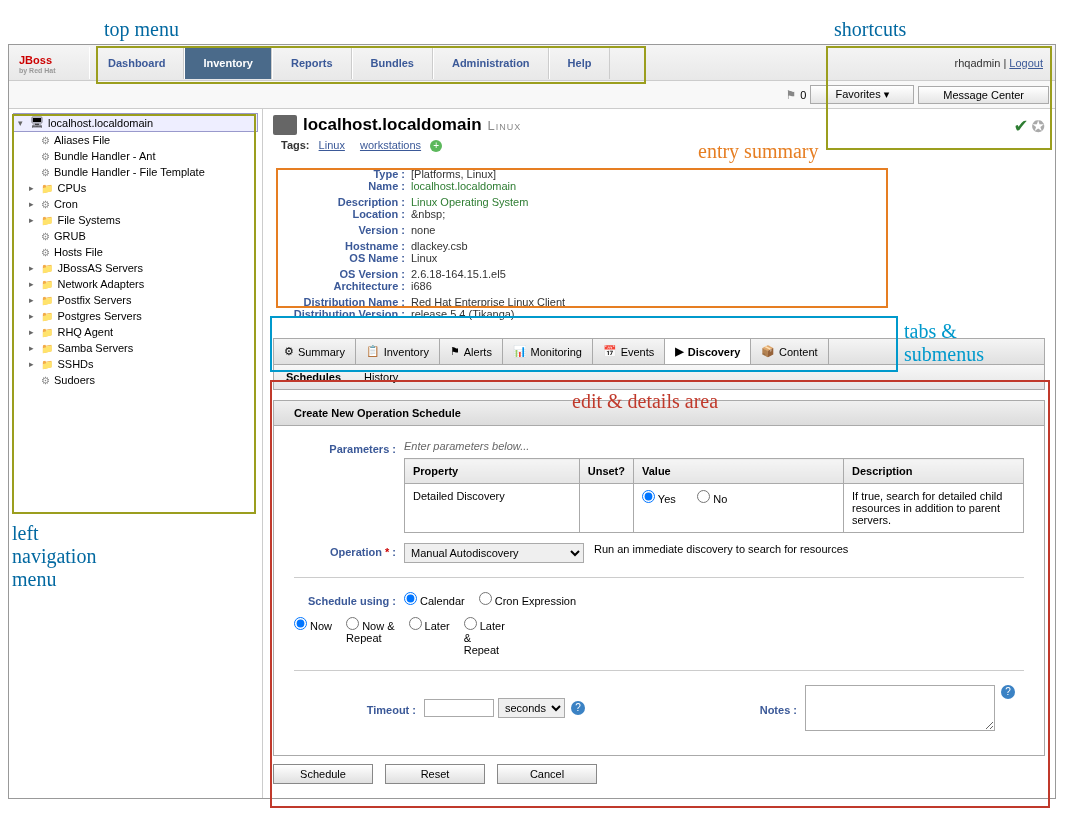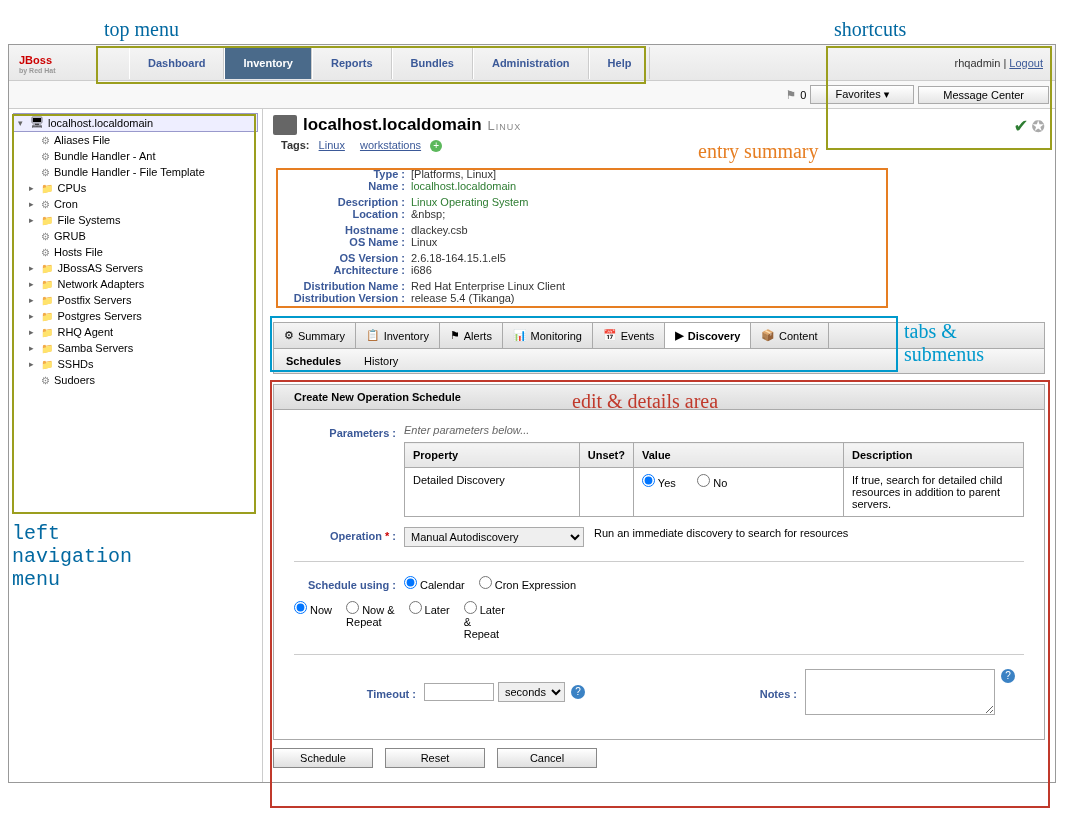--- a/index.html
+++ b/index.html
@@ -9,21 +9,21 @@
 .annotation-box { position: absolute; border: 2px solid #9b9e1e; pointer-events: none; z-index: 999; }
 .annotation-orange { color: #e67e22; }
 .annotation-box-orange { border-color: #e67e22; }
 .annotation-blue { color: #0099cc; }
 .annotation-box-blue { border-color: #0099cc; }
 .annotation-red { color: #c0392b; }
 .annotation-box-red { border-color: #c0392b; }
 
 .app-container { position: absolute; top: 44px; left: 8px; width: 1048px; border: 1px solid #999; background: #fff; }
 
-.topbar { display: flex; align-items: center; height: 36px; border-bottom: 1px solid #ccc; background: linear-gradient(#f5f5f5, #e8e8e8); gap: 40px; }
+.topbar { display: flex; align-items: center; height: 36px; border-bottom: 1px solid #ccc; background: linear-gradient(#f5f5f5, #e8e8e8); }
 .logo { width: 80px; padding: 0 10px; font-weight: bold; color: #cc0000; font-size: 13px; }
 .logo small { display: block; font-size: 7px; color: #999; }
 .topmenu { display: flex; }
 .topmenu-item { padding: 10px 18px; color: #3b5998; font-weight: bold; cursor: pointer; border-right: 1px solid #ccc; border-left: 1px solid #fff; }
 .topmenu-item.active { background: #4a6a8a; color: #fff; }
 .userinfo { margin-left: auto; padding-right: 12px; color: #333; }
 .userinfo a { color: #3b5998; }
 
 .shortcutbar { display: flex; justify-content: flex-end; align-items: center; height: 28px; padding: 0 6px; border-bottom: 1px solid #ccc; background: #f8f8f8; gap: 4px; }
 .flag-icon { font-size: 12px; color: #888; }
@@ -85,21 +85,21 @@
 </style>
 </head>
 <body>
 
 <div class="annotation-label annotation" style="left:104px; top:18px;">top menu</div>
 <div class="annotation-box" style="left:96px; top:46px; width:550px; height:38px;"></div>
 
 <div class="annotation-label annotation" style="left:834px; top:18px;">shortcuts</div>
 <div class="annotation-box" style="left:826px; top:46px; width:226px; height:104px;"></div>
 
-<div class="annotation-label annotation" style="left:12px; top:522px; white-space:pre;font-family:Liberation Mono, monospace;">left
+<div class="annotation-label annotation" style="left:12px; top:522px; white-space:pre;">left
 navigation
 menu</div>
 <div class="annotation-box" style="left:12px; top:114px; width:244px; height:400px;"></div>
 
 <div class="annotation-label annotation annotation-orange" style="left:698px; top:140px;">entry summary</div>
 <div class="annotation-box annotation-box-orange" style="left:276px; top:168px; width:612px; height:140px;"></div>
 
 <div class="annotation-label annotation annotation-blue" style="left:904px; top:320px; white-space:pre;">tabs &amp;
 submenus</div>
 <div class="annotation-box annotation-box-blue" style="left:270px; top:316px; width:628px; height:56px;"></div>
@@ -255,20 +255,26 @@
             </div>
           </div>
           <div class="summary-row">
             <div class="summary-cell">
               <div class="slabel">Description</div>
               <div class="svalue green">Linux Operating System</div>
             </div>
             <div class="summary-cell">
               <div class="slabel">Location</div>
               <div class="svalue">&amp;nbsp;</div>
+            </div>
+          </div>
+          <div class="summary-row">
+            <div class="summary-cell">
+              <div class="slabel">Version</div>
+              <div class="svalue">none</div>
             </div>
           </div>
           <div class="summary-row">
             <div class="summary-cell">
               <div class="slabel">Hostname</div>
               <div class="svalue">dlackey.csb</div>
             </div>
             <div class="summary-cell">
               <div class="slabel">OS Name</div>
               <div class="svalue">Linux</div>

